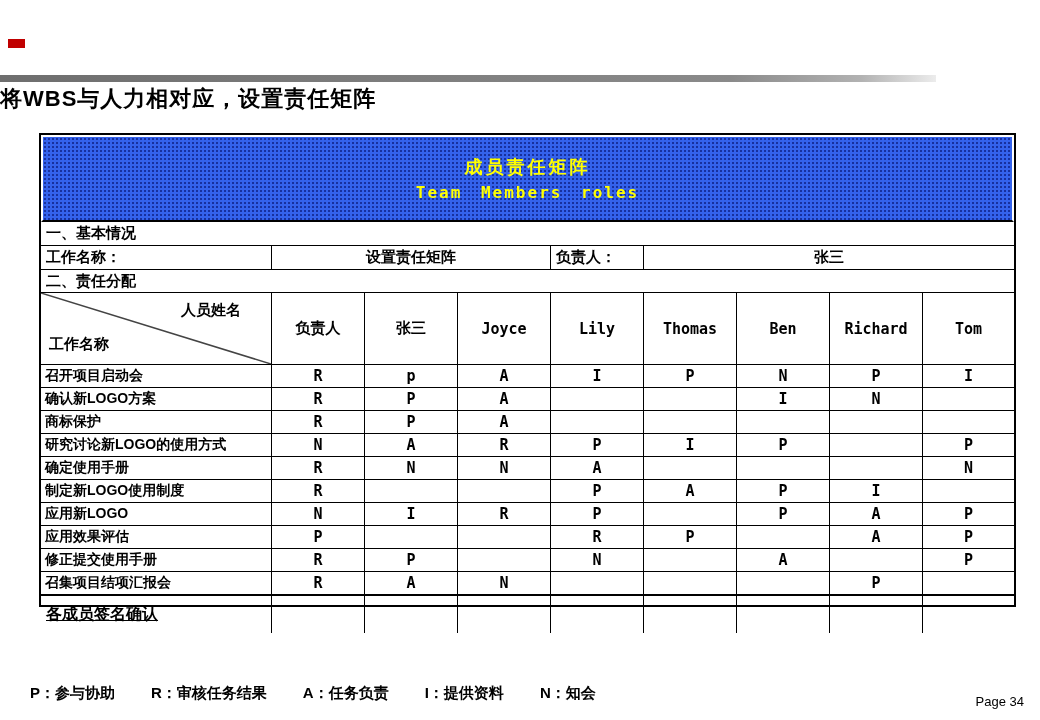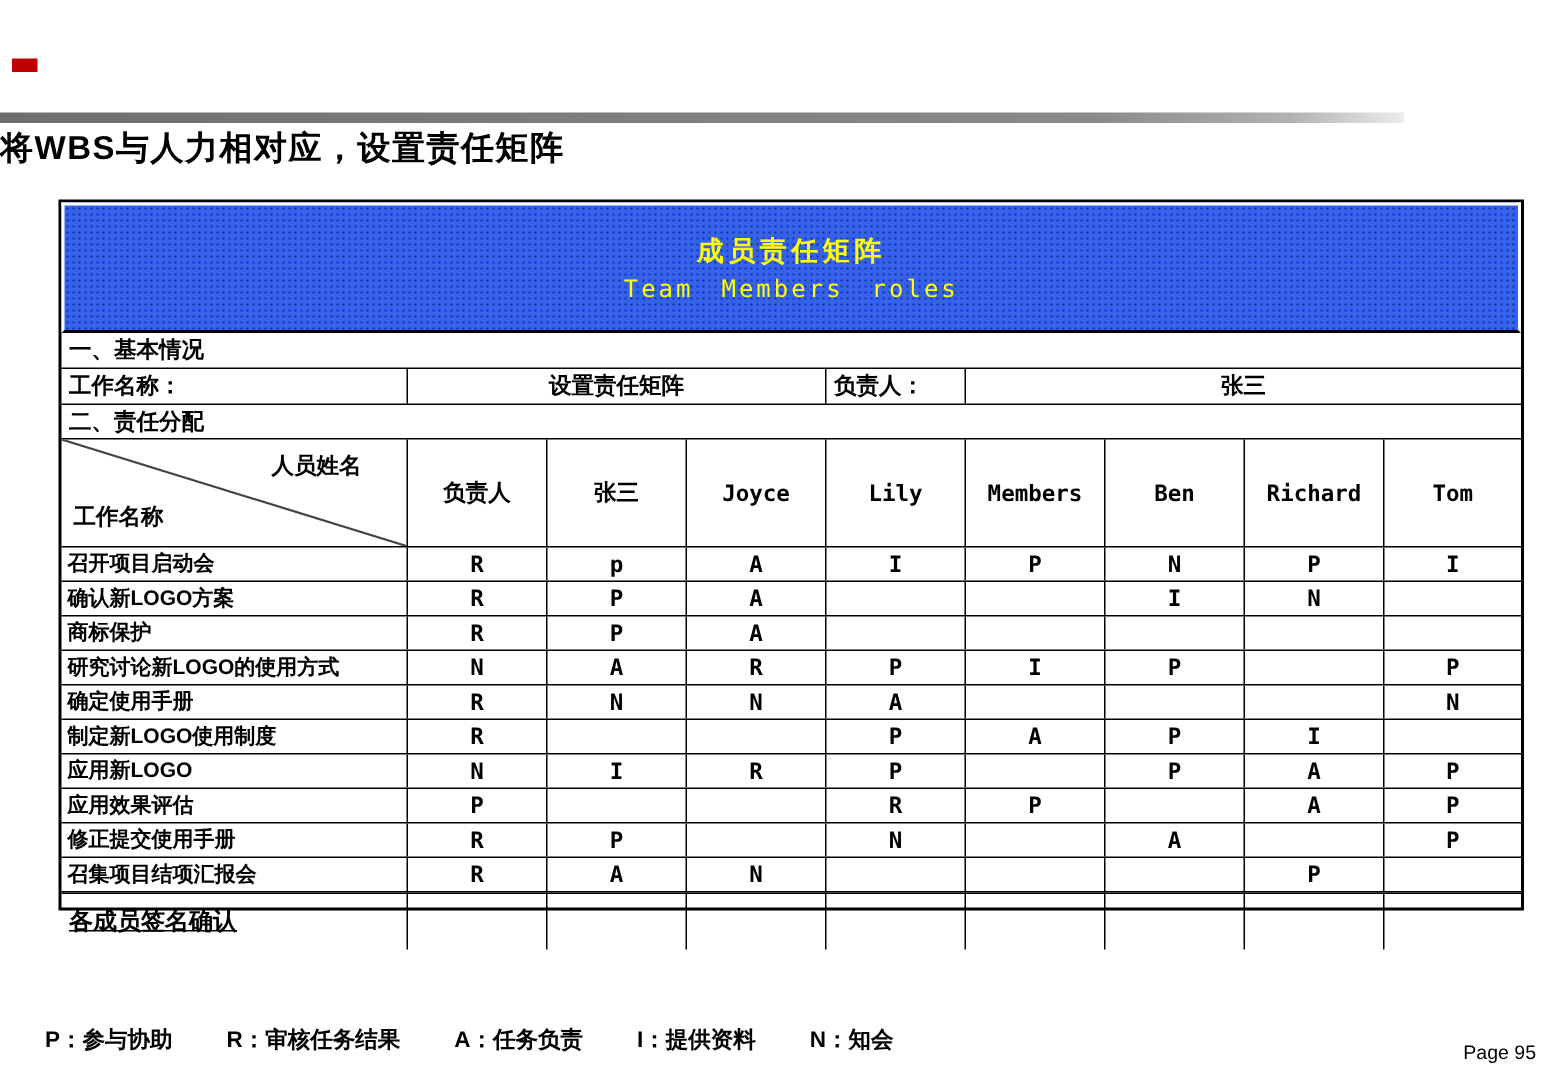--- a/index.html
+++ b/index.html
@@ -24,21 +24,21 @@
     height:87px; box-sizing:border-box;
     border-left:2px solid #fff; border-right:2px solid #fff; border-top:2px solid #fff;
     border-bottom:2px solid #000;
     background-color:#3462ec;
     background-image:radial-gradient(#17309e 26%, transparent 32%);
     background-size:4px 4px;
     display:flex; flex-direction:column; align-items:center; justify-content:center; gap:4px;
   }
   .bh-cn { color:#ffff00; font-size:18px; font-weight:bold; letter-spacing:3px; }
   .bh-en {
-    color:#ffff00; font-size:16px; font-weight:normal;
+    color:#ffff00; font-size:16px; font-weight:bold;
     font-family:"DejaVu Sans Mono", monospace; letter-spacing:2px; word-spacing:7px;
   }
   .section-row {
     height:24px; border-bottom:1px solid #000; box-sizing:border-box;
     display:flex; align-items:center; padding-left:5px; font-size:15px; font-weight:bold;
   }
   .section-row.s2 { height:23px; }
   .info-row {
     height:24px; border-bottom:1px solid #000; box-sizing:border-box;
     display:grid; grid-template-columns:231px 279px 93px auto;
@@ -113,21 +113,21 @@
       <svg viewBox="0 0 231 72" preserveAspectRatio="none">
         <line x1="0" y1="0" x2="231" y2="72" stroke="#444" stroke-width="1.5"></line>
       </svg>
       <span class="c-top">人员姓名</span>
       <span class="c-bottom">工作名称</span>
     </div>
     <div>负责人</div>
     <div>张三</div>
     <div class="mono">Joyce</div>
     <div class="mono">Lily</div>
-    <div class="mono">Members</div>
+    <div class="mono">Thomas</div>
     <div class="mono">Ben</div>
     <div class="mono">Richard</div>
     <div class="mono">Tom</div>
   </div>
 
   <div id="matrix-rows">
       <div class="mrow">
         <div class="task">召开项目启动会</div>
         <div class="role">R</div>
         <div class="role">p</div>
@@ -254,13 +254,13 @@
 </div>
 
 <div class="legend">
   <span>P：参与协助</span>
   <span>R：审核任务结果</span>
   <span>A：任务负责</span>
   <span>I：提供资料</span>
   <span>N：知会</span>
 </div>
 
-<div class="page-num">Page 95</div>
+<div class="page-num">Page 34</div>
 
 </body></html>

